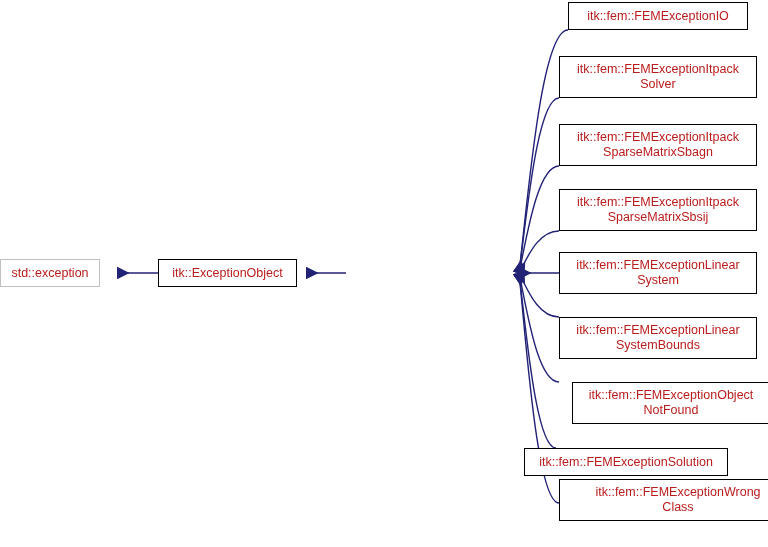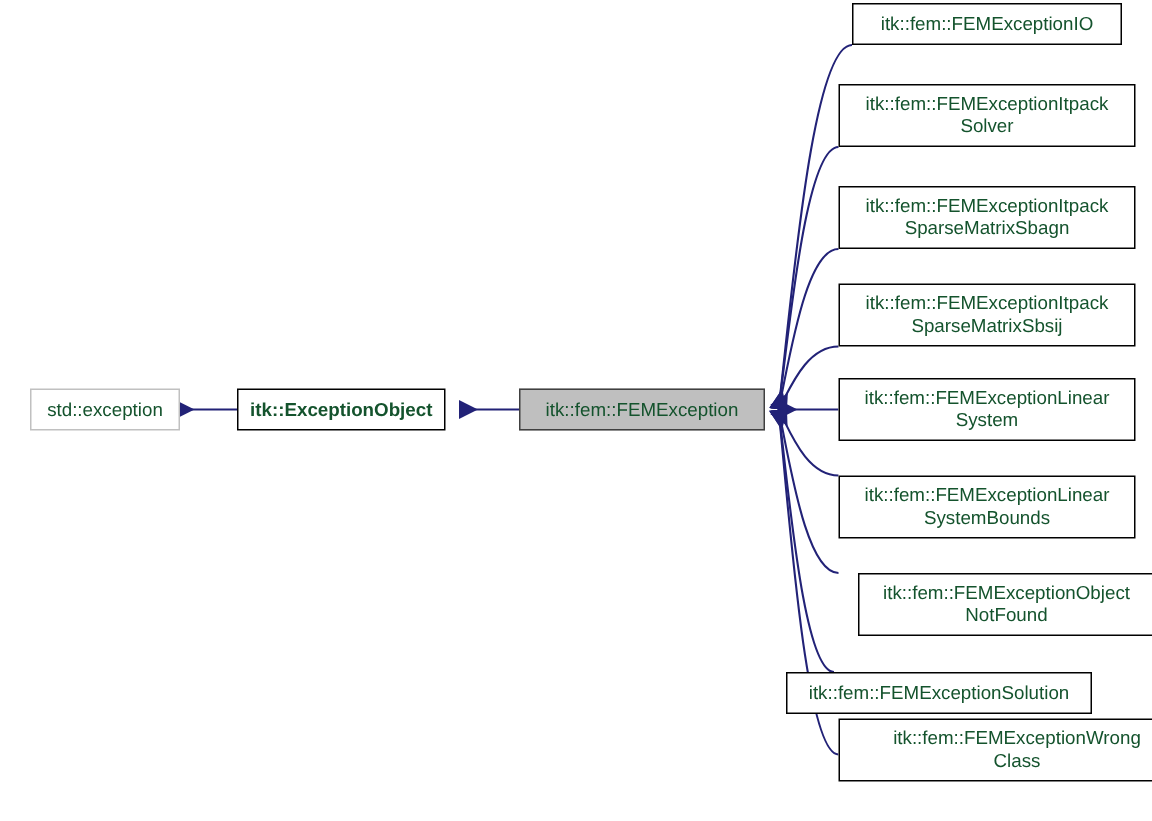--- a/index.html
+++ b/index.html
@@ -20,21 +20,21 @@
   }
   .node{
     position:absolute;
     box-sizing:border-box;
     display:flex;
     align-items:center;
     justify-content:center;
     text-align:center;
     font-size:12.5px;
     line-height:15px;
-    color:#14532d;
+    color:#b91c1c;
     background:#ffffff;
     border:1px solid #000000;
     letter-spacing:0px;
     white-space:pre-line;
     padding:0 3px;
     cursor:pointer;
   }
   .node.focus{
     background:#bfbfbf;
     border:1px solid #404040;
@@ -64,23 +64,22 @@
         <path d="M 559 166 C 537 166, 526.2 240.9, 519 273" marker-end="url(#arrowL)"></path>
         <path d="M 559 231 C 537 231, 526.2 260.4, 519 273" marker-end="url(#arrowL)"></path>
         <path d="M 559 273 L 519 273" marker-end="url(#arrowL)"></path>
         <path d="M 559 317 C 537 317, 526.2 286.2, 519 273" marker-end="url(#arrowL)"></path>
         <path d="M 559 382 C 537 382, 526.2 305.7, 519 273" marker-end="url(#arrowL)"></path>
         <path d="M 556 448 C 535.65 448, 525.66 325.5, 519 273" marker-end="url(#arrowL)"></path>
         <path d="M 559 503 C 537 503, 526.2 342, 519 273" marker-end="url(#arrowL)"></path>
       </g>
   </svg>
 
-  <div class="node external" style="left: 20px; top: 259px; width: 100px; height: 28px;">std::exception</div>
-  <div class="node" style="left: 158px; top: 259px; width: 139px; height: 28px; font-weight: bold;">itk::ExceptionObject</div>
-  <div class="node focus" style="left: 346px; top: 259px; width: 164px; height: 28px;">itk::fem::FEMException</div>
+  <div class="node external" style="left: 0; top: 259px; width: 100px; height: 28px;">std::exception</div>
+  <div class="node" style="left: 158px; top: 259px; width: 139px; height: 28px;">itk::ExceptionObject</div>
 
   <div id="derived-nodes">
       <div class="node" style="left: 568px; top: 2px; width: 180px; height: 28px;">itk::fem::FEMExceptionIO</div>
       <div class="node" style="left: 559px; top: 56px; width: 198px; height: 42px;">itk::fem::FEMExceptionItpack
 Solver</div>
       <div class="node" style="left: 559px; top: 124px; width: 198px; height: 42px;">itk::fem::FEMExceptionItpack
 SparseMatrixSbagn</div>
       <div class="node" style="left: 559px; top: 189px; width: 198px; height: 42px;">itk::fem::FEMExceptionItpack
 SparseMatrixSbsij</div>
       <div class="node" style="left: 559px; top: 252px; width: 198px; height: 42px;">itk::fem::FEMExceptionLinear

